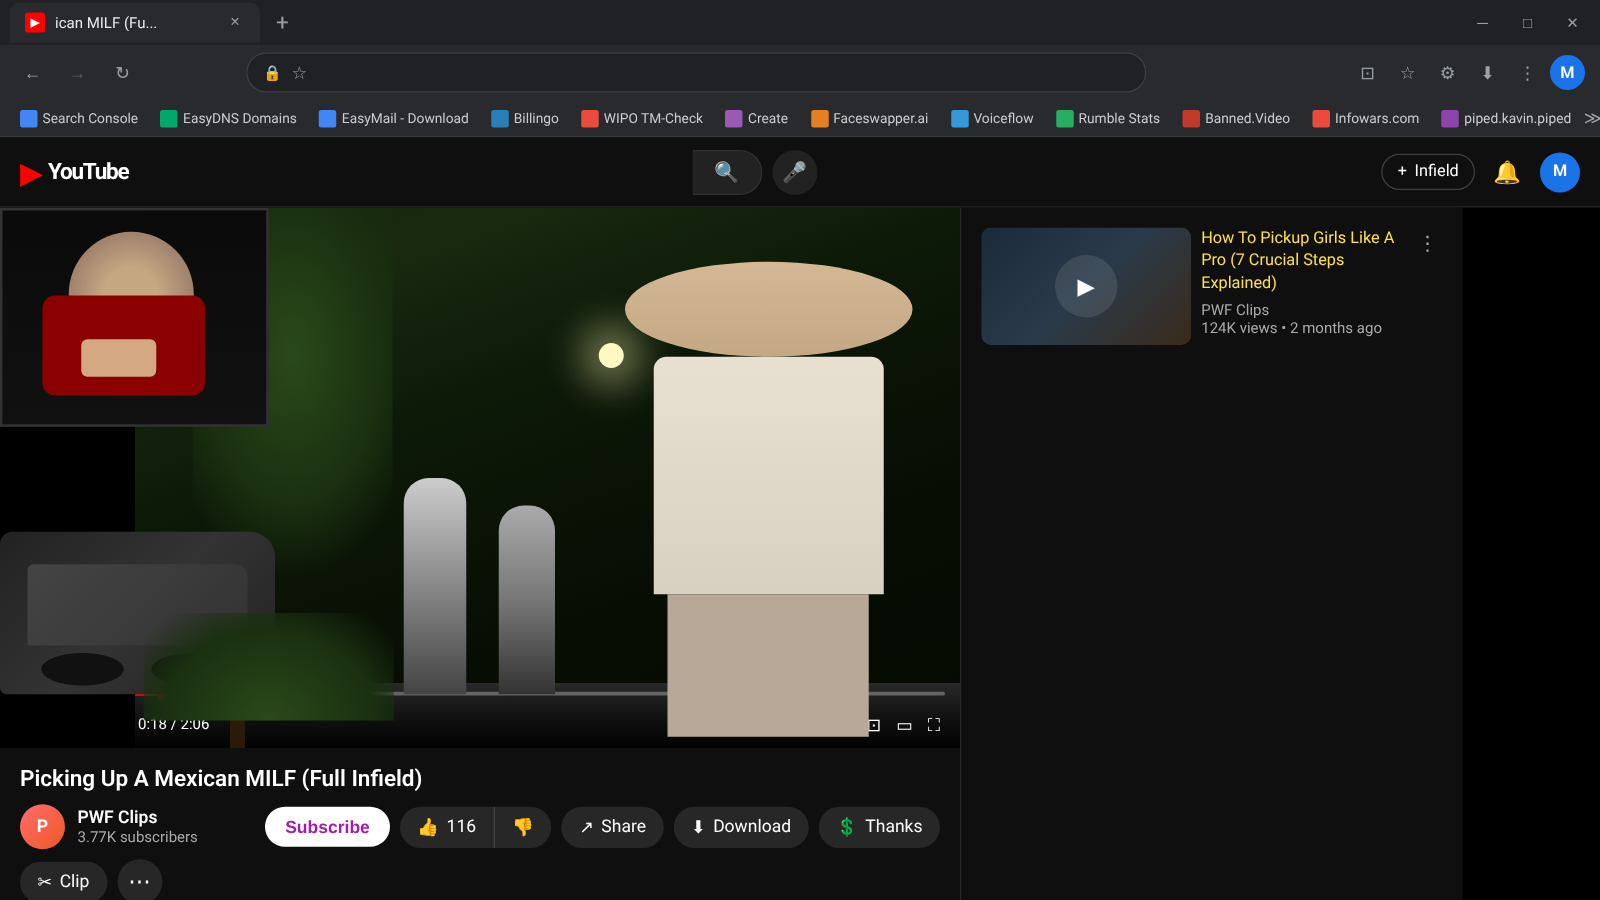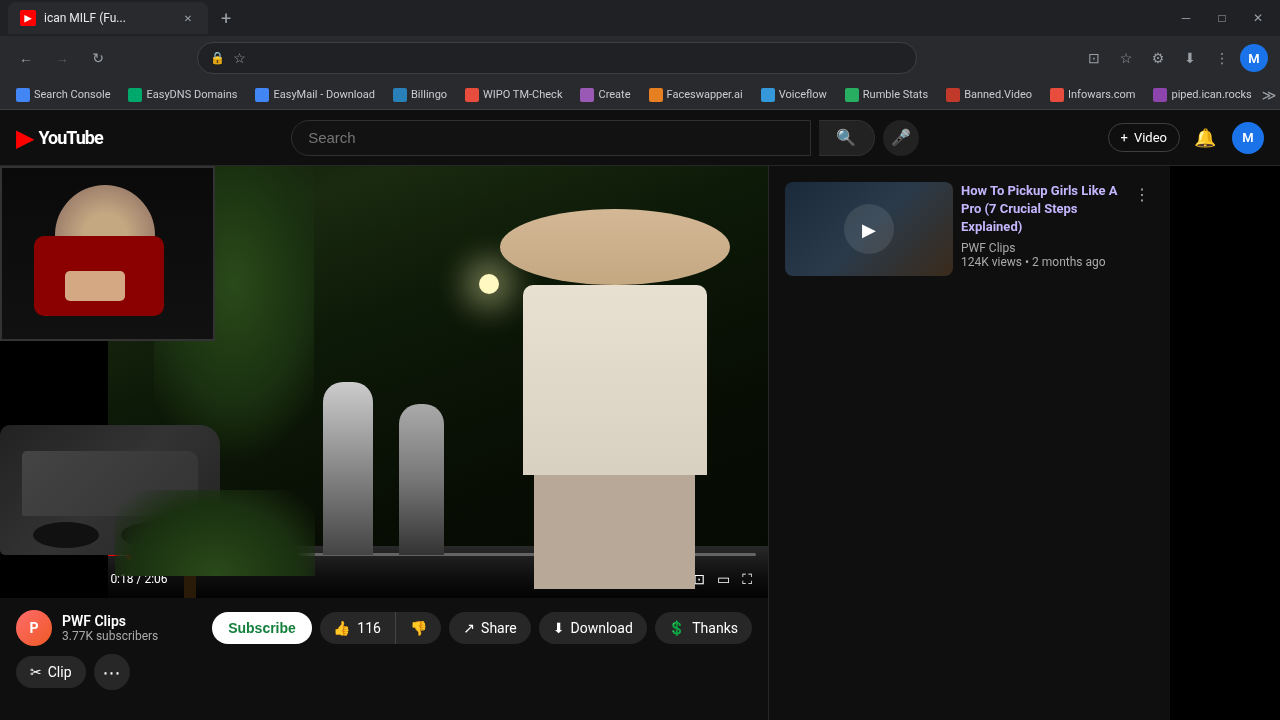--- a/index.html
+++ b/index.html
@@ -77,31 +77,31 @@
 
     
     .video-info { padding: 12px 16px; }
     .video-title { color: #fff; font-size: 18px; font-weight: 600; line-height: 1.4; margin-bottom: 8px; }
     .video-actions { display: flex; align-items: center; gap: 8px; flex-wrap: wrap; }
     .channel-info { display: flex; align-items: center; gap: 10px; margin-right: auto; }
     .channel-avatar { width: 36px; height: 36px; border-radius: 50%; background: linear-gradient(135deg, #ff6b6b, #ee5a24); flex-shrink: 0; display: flex; align-items: center; justify-content: center; color: white; font-size: 14px; font-weight: 700; }
     .channel-details { display: flex; flex-direction: column; }
     .channel-name { color: #fff; font-size: 14px; font-weight: 600; }
     .channel-subs { color: #aaa; font-size: 12px; }
-    .subscribe-btn { background: #fff; color: #15803d; border: none; border-radius: 20px; padding: 8px 16px; font-size: 14px; font-weight: 600; cursor: pointer; }
+    .subscribe-btn { background: #fff; color: #a21caf; border: none; border-radius: 20px; padding: 8px 16px; font-size: 14px; font-weight: 600; cursor: pointer; }
     .action-btn { display: flex; align-items: center; gap: 6px; background: #272727; color: #fff; border: none; border-radius: 20px; padding: 8px 14px; font-size: 14px; cursor: pointer; }
     .more-btn { background: #272727; color: #fff; border: none; border-radius: 50%; width: 36px; height: 36px; display: flex; align-items: center; justify-content: center; cursor: pointer; font-size: 18px; }
 
     
     .yt-sidebar { width: 402px; background: #0f0f0f; overflow-y: auto; border-left: 1px solid #272727; flex-shrink: 0; }
     .sidebar-rec { padding: 8px; }
     .rec-item { display: flex; gap: 8px; padding: 8px; cursor: pointer; border-radius: 8px; }
     .rec-thumb { width: 168px; height: 94px; background: linear-gradient(135deg, #1a2a3a, #2a1a3a); border-radius: 8px; flex-shrink: 0; overflow: hidden; position: relative; }
     .rec-info { flex: 1; }
-    .rec-title { color: #c4b5fd; font-size: 13px; font-weight: 700; line-height: 1.4; margin-bottom: 4px; }
+    .rec-title { color: #fde047; font-size: 13px; font-weight: 400; line-height: 1.4; margin-bottom: 4px; }
     .rec-channel { color: #aaa; font-size: 12px; }
     .rec-meta { color: #aaa; font-size: 12px; }
     .rec-options { width: 24px; height: 24px; color: #aaa; display: flex; align-items: center; justify-content: center; cursor: pointer; font-size: 16px; flex-shrink: 0; }
 
     
     .side-panel { width: 110px; background: #000; flex-shrink: 0; }
 
     
     ::-webkit-scrollbar { width: 8px; height: 8px; }
     ::-webkit-scrollbar-track { background: #0f0f0f; }
@@ -186,48 +186,45 @@
     <div class="bookmark-item">
       <div class="bookmark-favicon" style="background:#c0392b;"></div>
       <span>Banned.Video</span>
     </div>
     <div class="bookmark-item">
       <div class="bookmark-favicon" style="background:#e74c3c;"></div>
       <span>Infowars.com</span>
     </div>
     <div class="bookmark-item">
       <div class="bookmark-favicon" style="background:#8e44ad;"></div>
-      <span>piped.ican.rocks</span>
+      <span>piped.kavin.piped</span>
     </div>
     <div class="toolbar-icon" style="margin-left:auto; color:#9aa0a6;">≫</div>
   </div>
 </div>
 
 <div class="yt-app">
 
   <div class="yt-header">
     <div class="yt-logo">
       <span class="yt-logo-icon">▶</span>
       <span class="yt-logo-text" style="color:#fff; font-size:18px; font-weight:700;">YouTube</span>
     </div>
     <div class="yt-search-wrapper">
-      <div class="yt-search">
-        <input type="text" style="color: rgb(255, 255, 255); background: transparent; border: none; outline: none; font-size: 15px; width: 100%;" placeholder="Search">
-      </div>
       <div class="yt-search-btn">
         <span>🔍</span>
       </div>
       <div class="yt-mic-btn">
         <span>🎤</span>
       </div>
     </div>
     <div class="yt-header-right">
       <div class="yt-create-btn">
         <span>+</span>
-        <span>Video</span>
+        <span>Infield</span>
       </div>
       <div class="yt-header-icon">🔔</div>
       <div class="yt-profile">M</div>
     </div>
   </div>
 
   <div class="yt-main">
 
     <div class="yt-video-section">
 
@@ -302,20 +299,21 @@
                 <button class="ctrl-btn" style="font-size:14px;">⊡</button>
                 <button class="ctrl-btn" style="font-size:14px;">▭</button>
                 <button class="ctrl-btn" style="font-size:14px;">⛶</button>
               </div>
             </div>
           </div>
         </div>
       </div>
 
       <div class="video-info">
+        <h1 class="video-title">Picking Up A Mexican MILF (Full Infield)</h1>
         <div class="video-actions">
 
           <div class="channel-info">
             <div class="channel-avatar">P</div>
             <div class="channel-details">
               <span class="channel-name">PWF Clips</span>
               <span class="channel-subs">3.77K subscribers</span>
             </div>
           </div>
           <button class="subscribe-btn">Subscribe</button>

